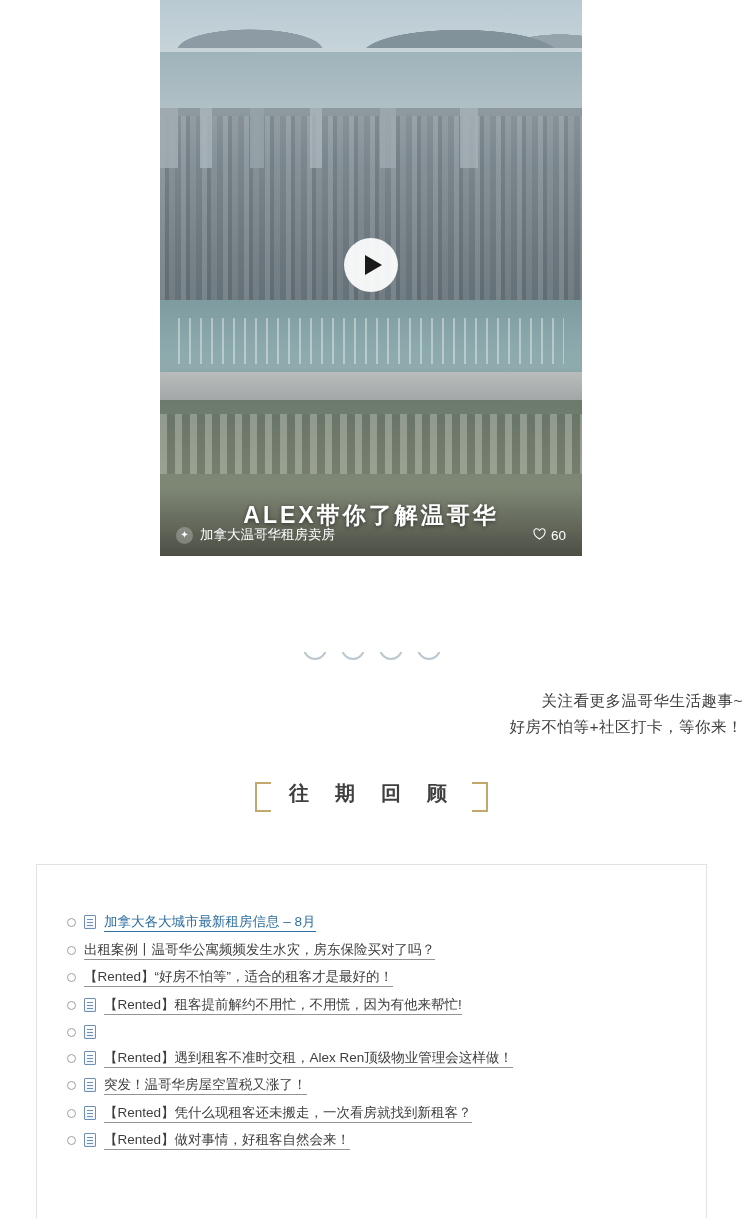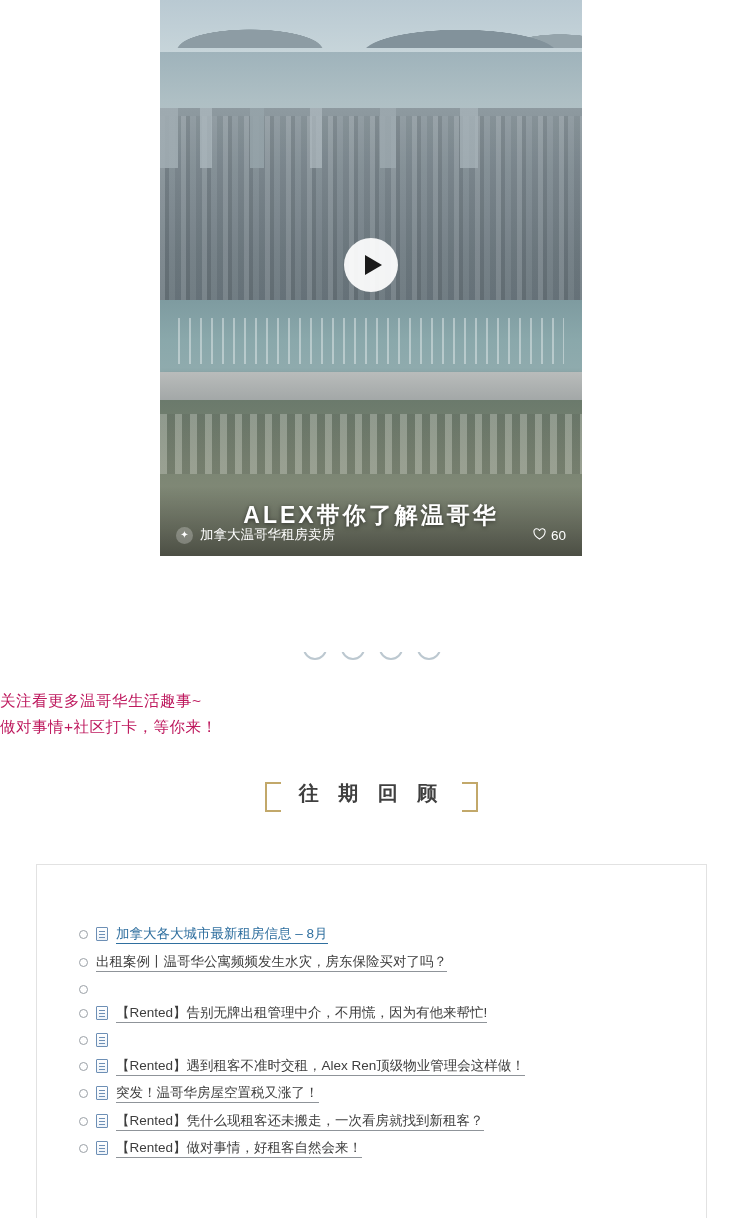--- a/index.html
+++ b/index.html
@@ -197,38 +197,39 @@
     top: 630px;
     height: 22px;
     background: #ffffff;
   }
 
   
   .promo {
     position: absolute;
     left: 0; right: 0;
     top: 688px;
-    text-align: left;
-    color: #be185d;
+    text-align: right;
+    color: #404040;
     font-size: 15.5px;
     line-height: 26px;
   }
   .promo .line { letter-spacing: .5px; }
 
   
   .section-head {
     position: absolute;
     left: 0; right: 0;
     top: 780px;
     display: flex;
     justify-content: center;
   }
   .section-head-inner {
     position: relative;
     padding: 0 34px;
+    font-family: Liberation Mono, monospace;
   }
   .section-head-title {
     font-size: 20px;
     letter-spacing: 7px;
     color: #3f3f3f;
     font-weight: bold;
   }
   .bracket-l, .bracket-r {
     position: absolute;
     top: 2px;
@@ -247,21 +248,21 @@
     top: 864px;
     width: 671px;
     min-height: 354px;
     border: 1px solid #e2e2e2;
     border-bottom: none;
     background: #ffffff;
     padding: 44px 0 0 0;
   }
   .archive-list {
     list-style: none;
-    margin: 16px;
+    margin: 4px;
     padding: 0 0 0 26px;
   }
   .archive-item {
     display: flex;
     align-items: flex-start;
     gap: 8px;
     margin-bottom: 9.5px;
     font-size: 13.5px;
     color: #3d3d3d;
   }
@@ -348,21 +349,21 @@
 <div class="dots">
   <span class="dot"></span>
   <span class="dot"></span>
   <span class="dot"></span>
   <span class="dot"></span>
 </div>
 <div class="dots-mask"></div>
 
 <div class="promo">
   <div class="line">关注看更多温哥华生活趣事~</div>
-  <div class="line">做对事情+社区打卡，等你来！</div>
+  <div class="line">好房不怕等+社区打卡，等你来！</div>
 </div>
 
 <div class="section-head">
   <div class="section-head-inner">
     <span class="bracket-l"></span>
     <span class="section-head-title">往 期 回 顾</span>
     <span class="bracket-r"></span>
   </div>
 </div>
 
@@ -375,27 +376,28 @@
       <span class="item-text">加拿大各大城市最新租房信息 – 8月</span>
     </li>
 
     <li class="archive-item">
       <span class="bullet"></span>
       <span class="item-text">出租案例丨温哥华公寓频频发生水灾，房东保险买对了吗？</span>
     </li>
 
     <li class="archive-item">
       <span class="bullet"></span>
-    </li>
-
-
-    <li class="archive-item">
-      <span class="bullet"></span>
-      <span class="doc-icon"></span>
-      <span class="item-text">【Rented】告别无牌出租管理中介，不用慌，因为有他来帮忙!</span>
+      <span class="item-text">【Rented】“好房不怕等”，适合的租客才是最好的！</span>
+    </li>
+
+
+    <li class="archive-item">
+      <span class="bullet"></span>
+      <span class="doc-icon"></span>
+      <span class="item-text">【Rented】租客提前解约不用忙，不用慌，因为有他来帮忙!</span>
     </li>
 
     <li class="archive-item">
       <span class="bullet"></span>
       <span class="doc-icon"></span>
     </li>
 
 
     <li class="archive-item">
       <span class="bullet"></span>

